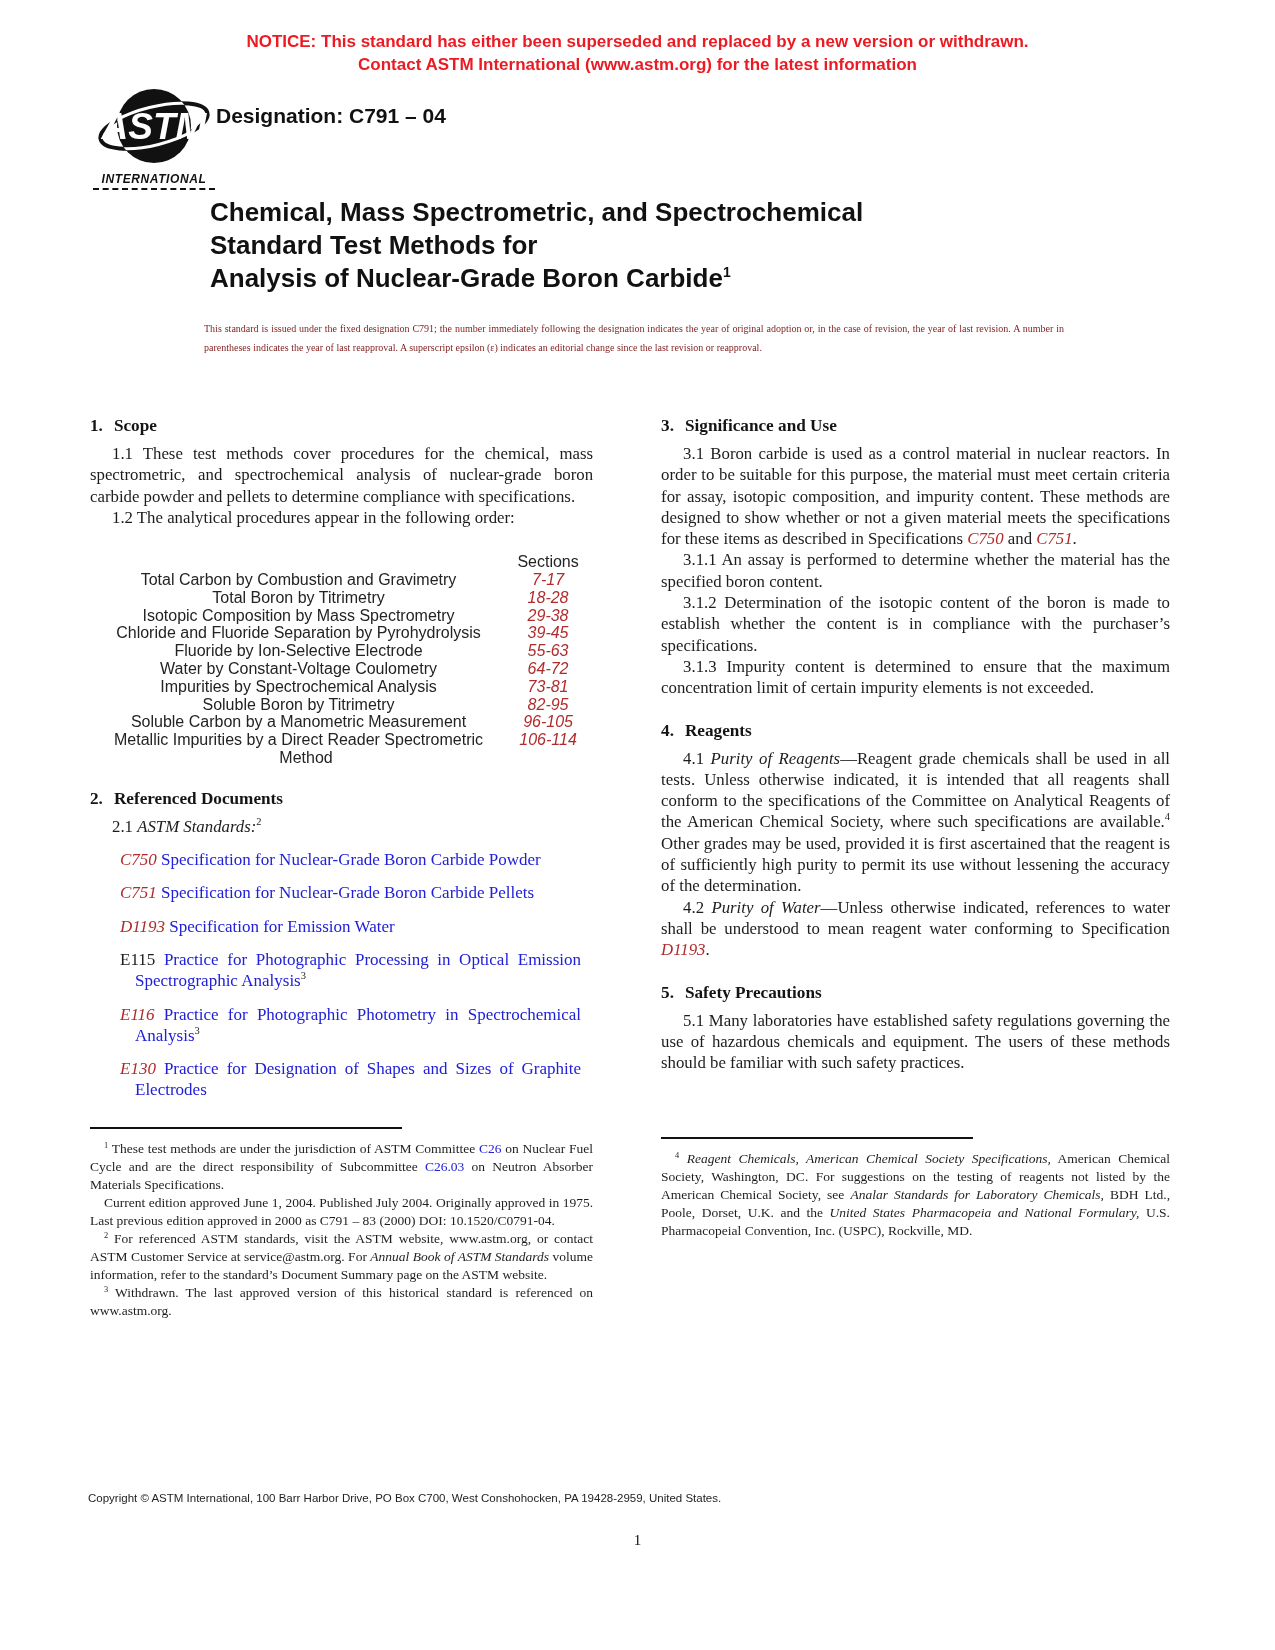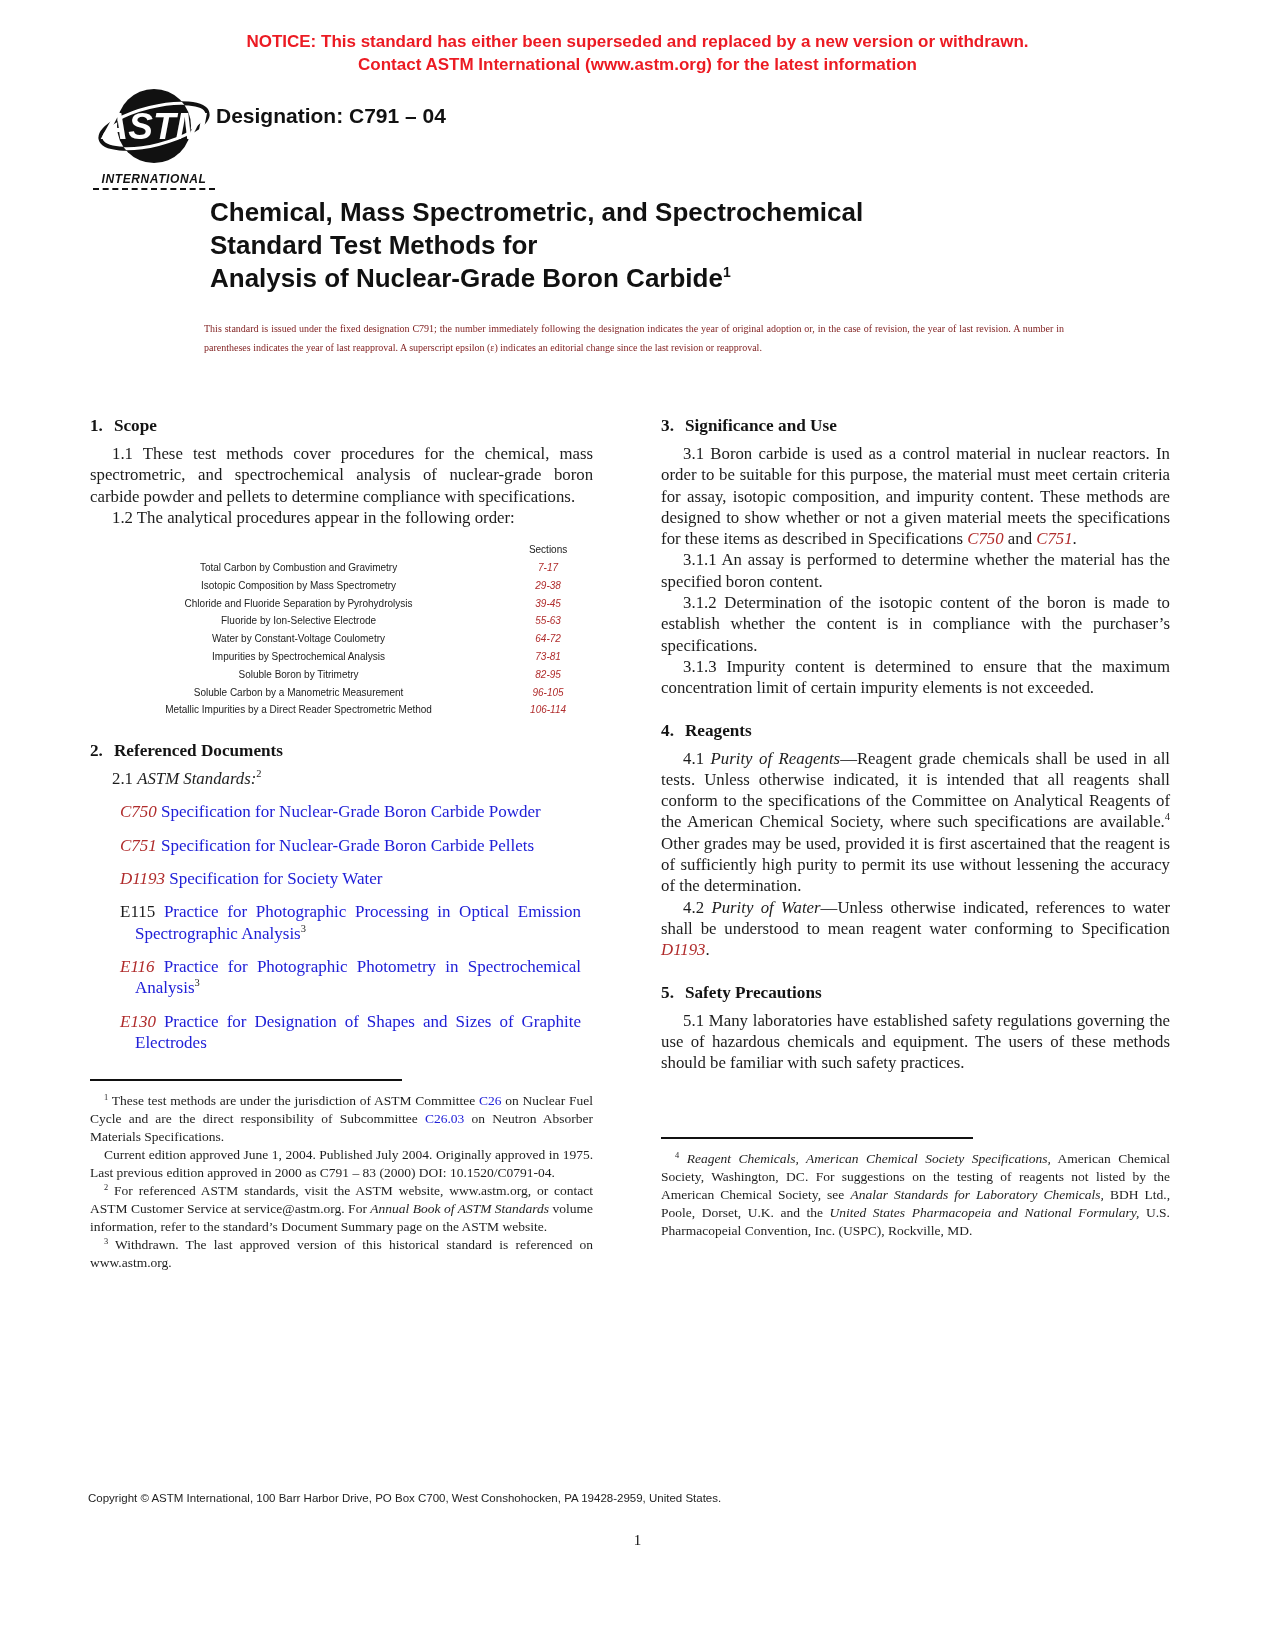--- a/index.html
+++ b/index.html
@@ -43,22 +43,22 @@
   
   .cols{position:absolute;left:90px;top:408px;width:1080px;display:flex;gap:68px;}
   .col-left{width:514px;}
   .col-right{width:520px;}
   .sec{margin:22px 0 7px 0;font-size:17.2px;font-weight:bold;color:#141414;}
   .sec:first-child{margin-top:8px;}
   .sec .num{margin-right:11px;}
   .body-p{margin:0;font-size:16.8px;line-height:21.3px;text-align:justify;text-indent:22px;}
   
   .sectable{
-    margin:13px 0 14px 4px;
-    font-family:"Liberation Sans", sans-serif;font-size:10px;line-height:17.8px;color:#232323;
+    margin:25px 0 14px 4px;
+    font-family:"Liberation Sans", sans-serif;font-size:16px;line-height:17.8px;color:#232323;
   }
   .strow{display:flex;}
   .stlabel{flex:1;padding-left:15px;text-indent:-15px;text-align:center;}
   .stval{width:90px;text-align:center;}
   .stval.red{color:var(--link_red);}
   
   .reflist{margin:0 0 0 18px;}
   .refitem{margin:12px;font-size:17px;line-height:21.3px;text-align:justify;padding-left:15px;text-indent:-15px;}
   
   .fnblock{font-size:13.5px;line-height:18px;color:#1e1e1e;}
@@ -120,20 +120,24 @@
     <div class="sectable">
       <div class="strow">
         <span class="stlabel"></span>
         <span class="stval">Sections</span>
       </div>
       <div class="strow">
           <span class="stlabel">Total Carbon by Combustion and Gravimetry</span>
           <span class="stval red">7-17</span>
         </div>
       <div class="strow">
+          <span class="stlabel">Total Boron by Titrimetry</span>
+          <span class="stval red">18-28</span>
+        </div>
+      <div class="strow">
           <span class="stlabel">Isotopic Composition by Mass Spectrometry</span>
           <span class="stval red">29-38</span>
         </div>
       <div class="strow">
           <span class="stlabel">Chloride and Fluoride Separation by Pyrohydrolysis</span>
           <span class="stval red">39-45</span>
         </div>
       <div class="strow">
           <span class="stlabel">Fluoride by Ion-Selective Electrode</span>
           <span class="stval red">55-63</span>
@@ -160,21 +164,21 @@
         </div>
     </div>
 
     <div class="sec">
       <span class="num">2.</span><span>Referenced Documents</span>
     </div>
     <p class="body-p"><span>2.1 </span><span class="it">ASTM Standards:</span><sup>2</sup></p>
     <div class="reflist">
       <p class="refitem"><span class="red">C750</span><span class="blue"> Specification for Nuclear-Grade Boron Carbide Powder</span></p>
       <p class="refitem"><span class="red">C751</span><span class="blue"> Specification for Nuclear-Grade Boron Carbide Pellets</span></p>
-      <p class="refitem"><span class="red">D1193</span><span class="blue"> Specification for Society Water</span></p>
+      <p class="refitem"><span class="red">D1193</span><span class="blue"> Specification for Emission Water</span></p>
       <p class="refitem"><span>E115</span><span class="blue"> Practice for Photographic Processing in Optical Emission Spectrographic Analysis</span><sup>3</sup></p>
       <p class="refitem"><span class="red">E116</span><span class="blue"> Practice for Photographic Photometry in Spectrochemical Analysis</span><sup>3</sup></p>
       <p class="refitem"><span class="red">E130</span><span class="blue"> Practice for Designation of Shapes and Sizes of Graphite Electrodes</span></p>
     </div>
 
     <div class="fnblock left">
       <div class="fnrule"></div>
       <p><sup>1</sup><span> These test methods are under the jurisdiction of ASTM Committee </span><span class="blue">C26</span><span> on Nuclear Fuel Cycle and are the direct responsibility of Subcommittee </span><span class="blue">C26.03</span><span> on Neutron Absorber Materials Specifications.</span></p>
       <p>Current edition approved June 1, 2004. Published July 2004. Originally approved in 1975. Last previous edition approved in 2000 as C791 – 83 (2000) DOI: 10.1520/C0791-04.</p>
       <p><sup>2</sup><span> For referenced ASTM standards, visit the ASTM website, www.astm.org, or contact ASTM Customer Service at service@astm.org. For </span><span class="it">Annual Book of ASTM Standards</span><span> volume information, refer to the standard’s Document Summary page on the ASTM website.</span></p>

